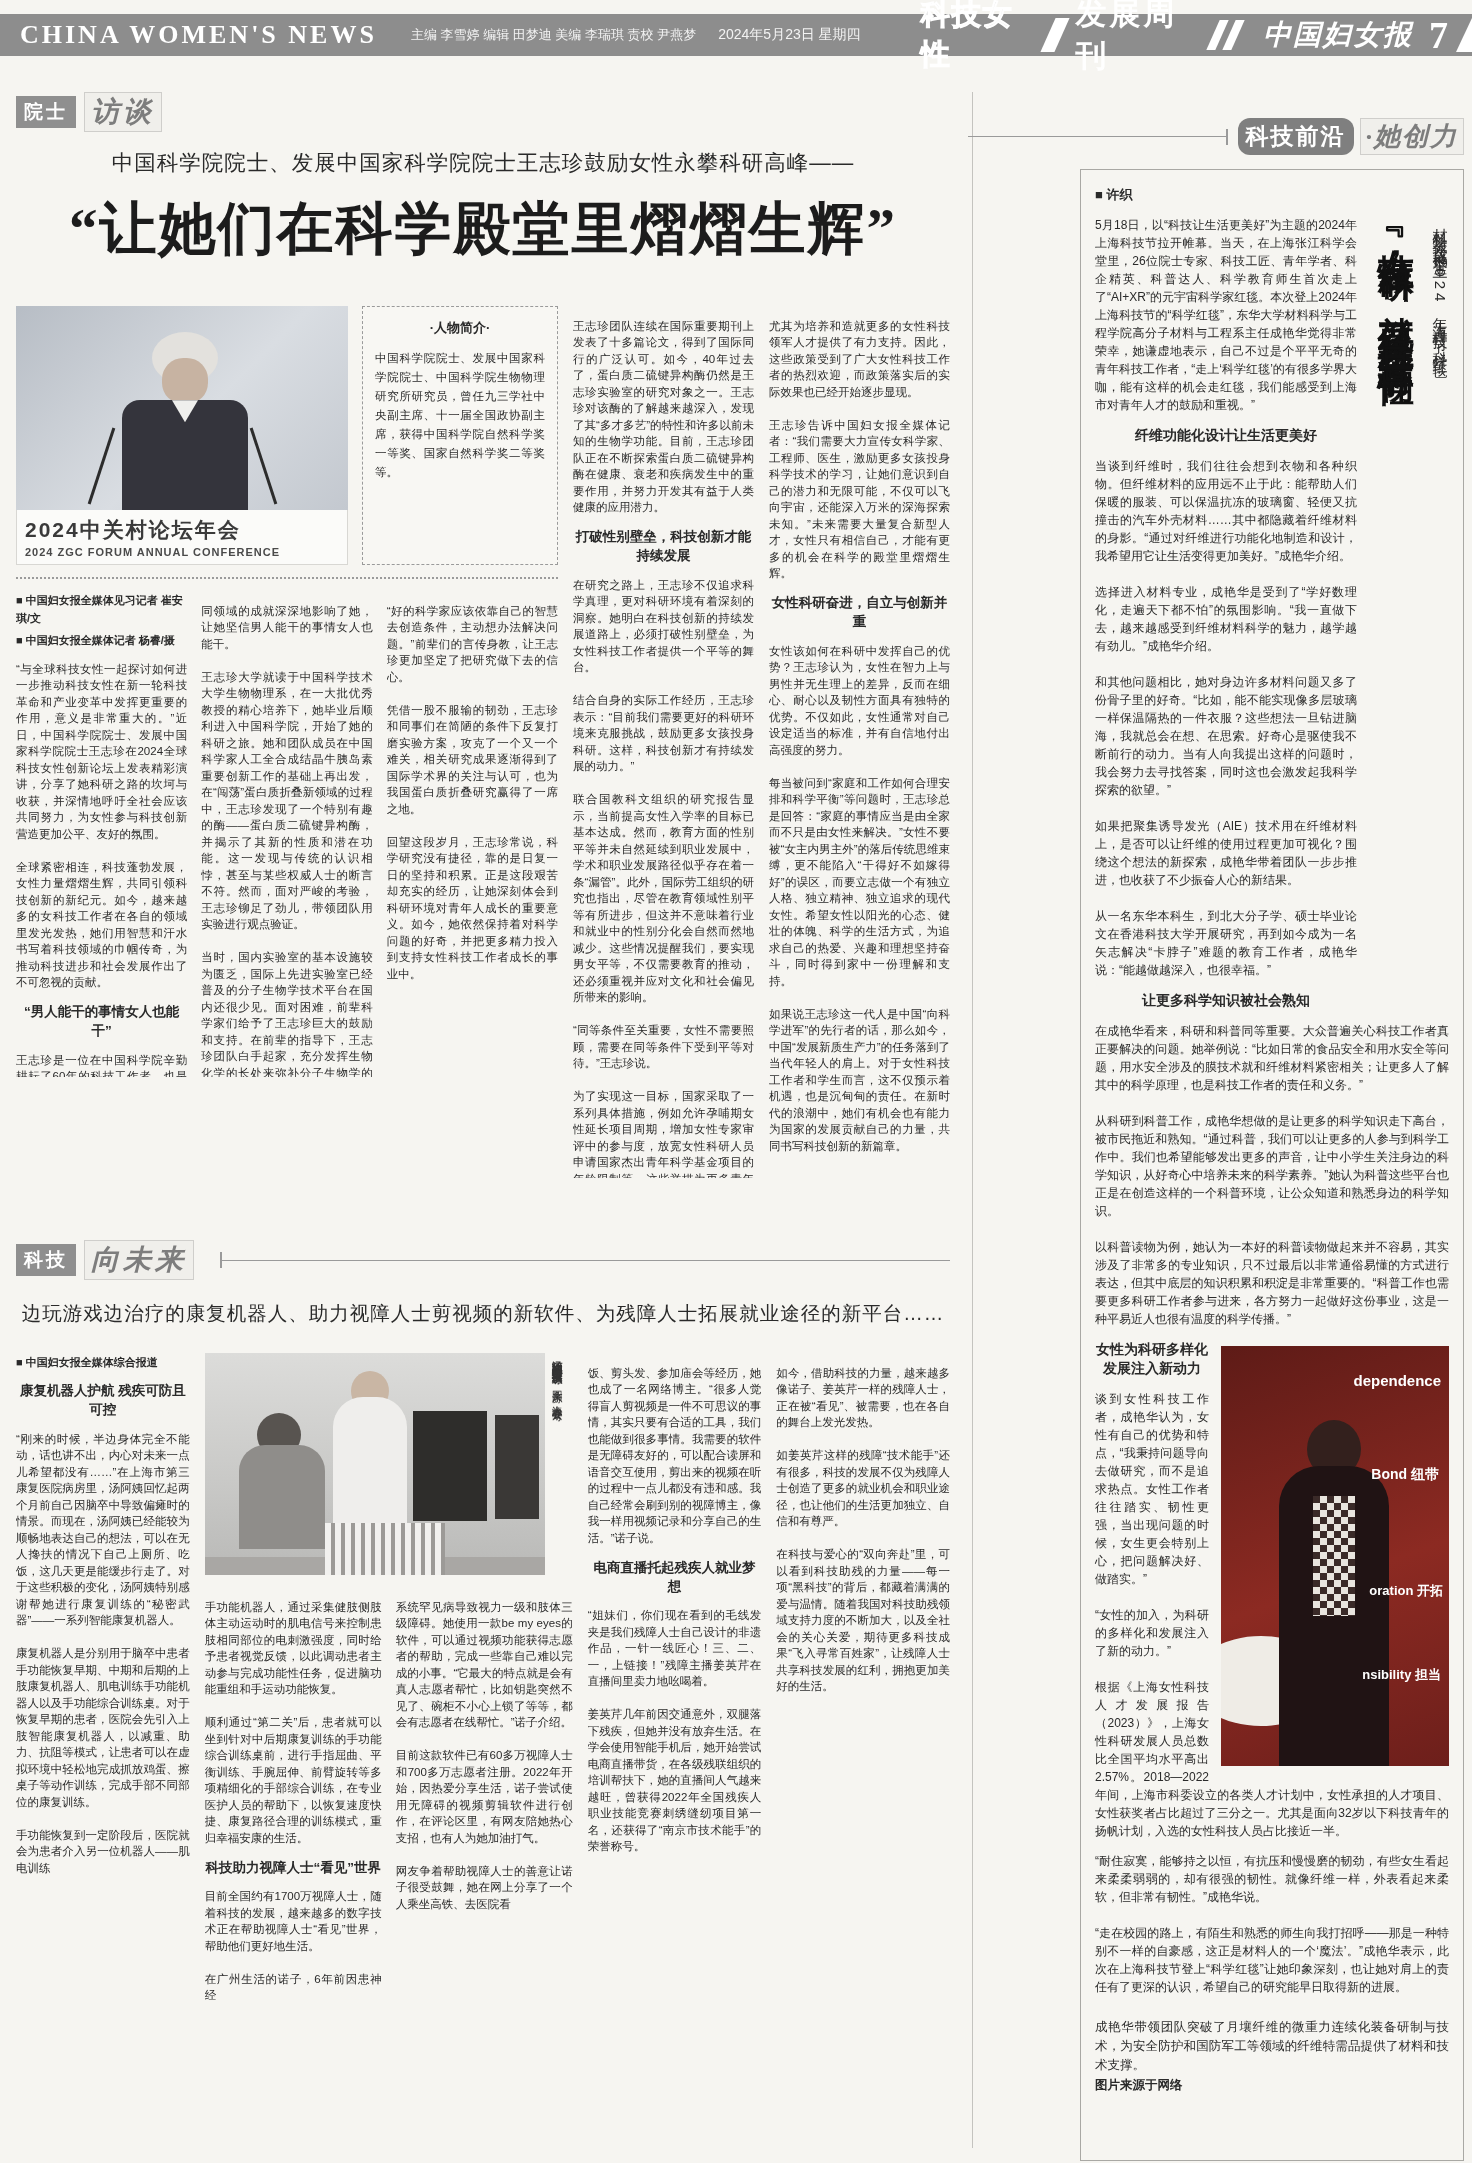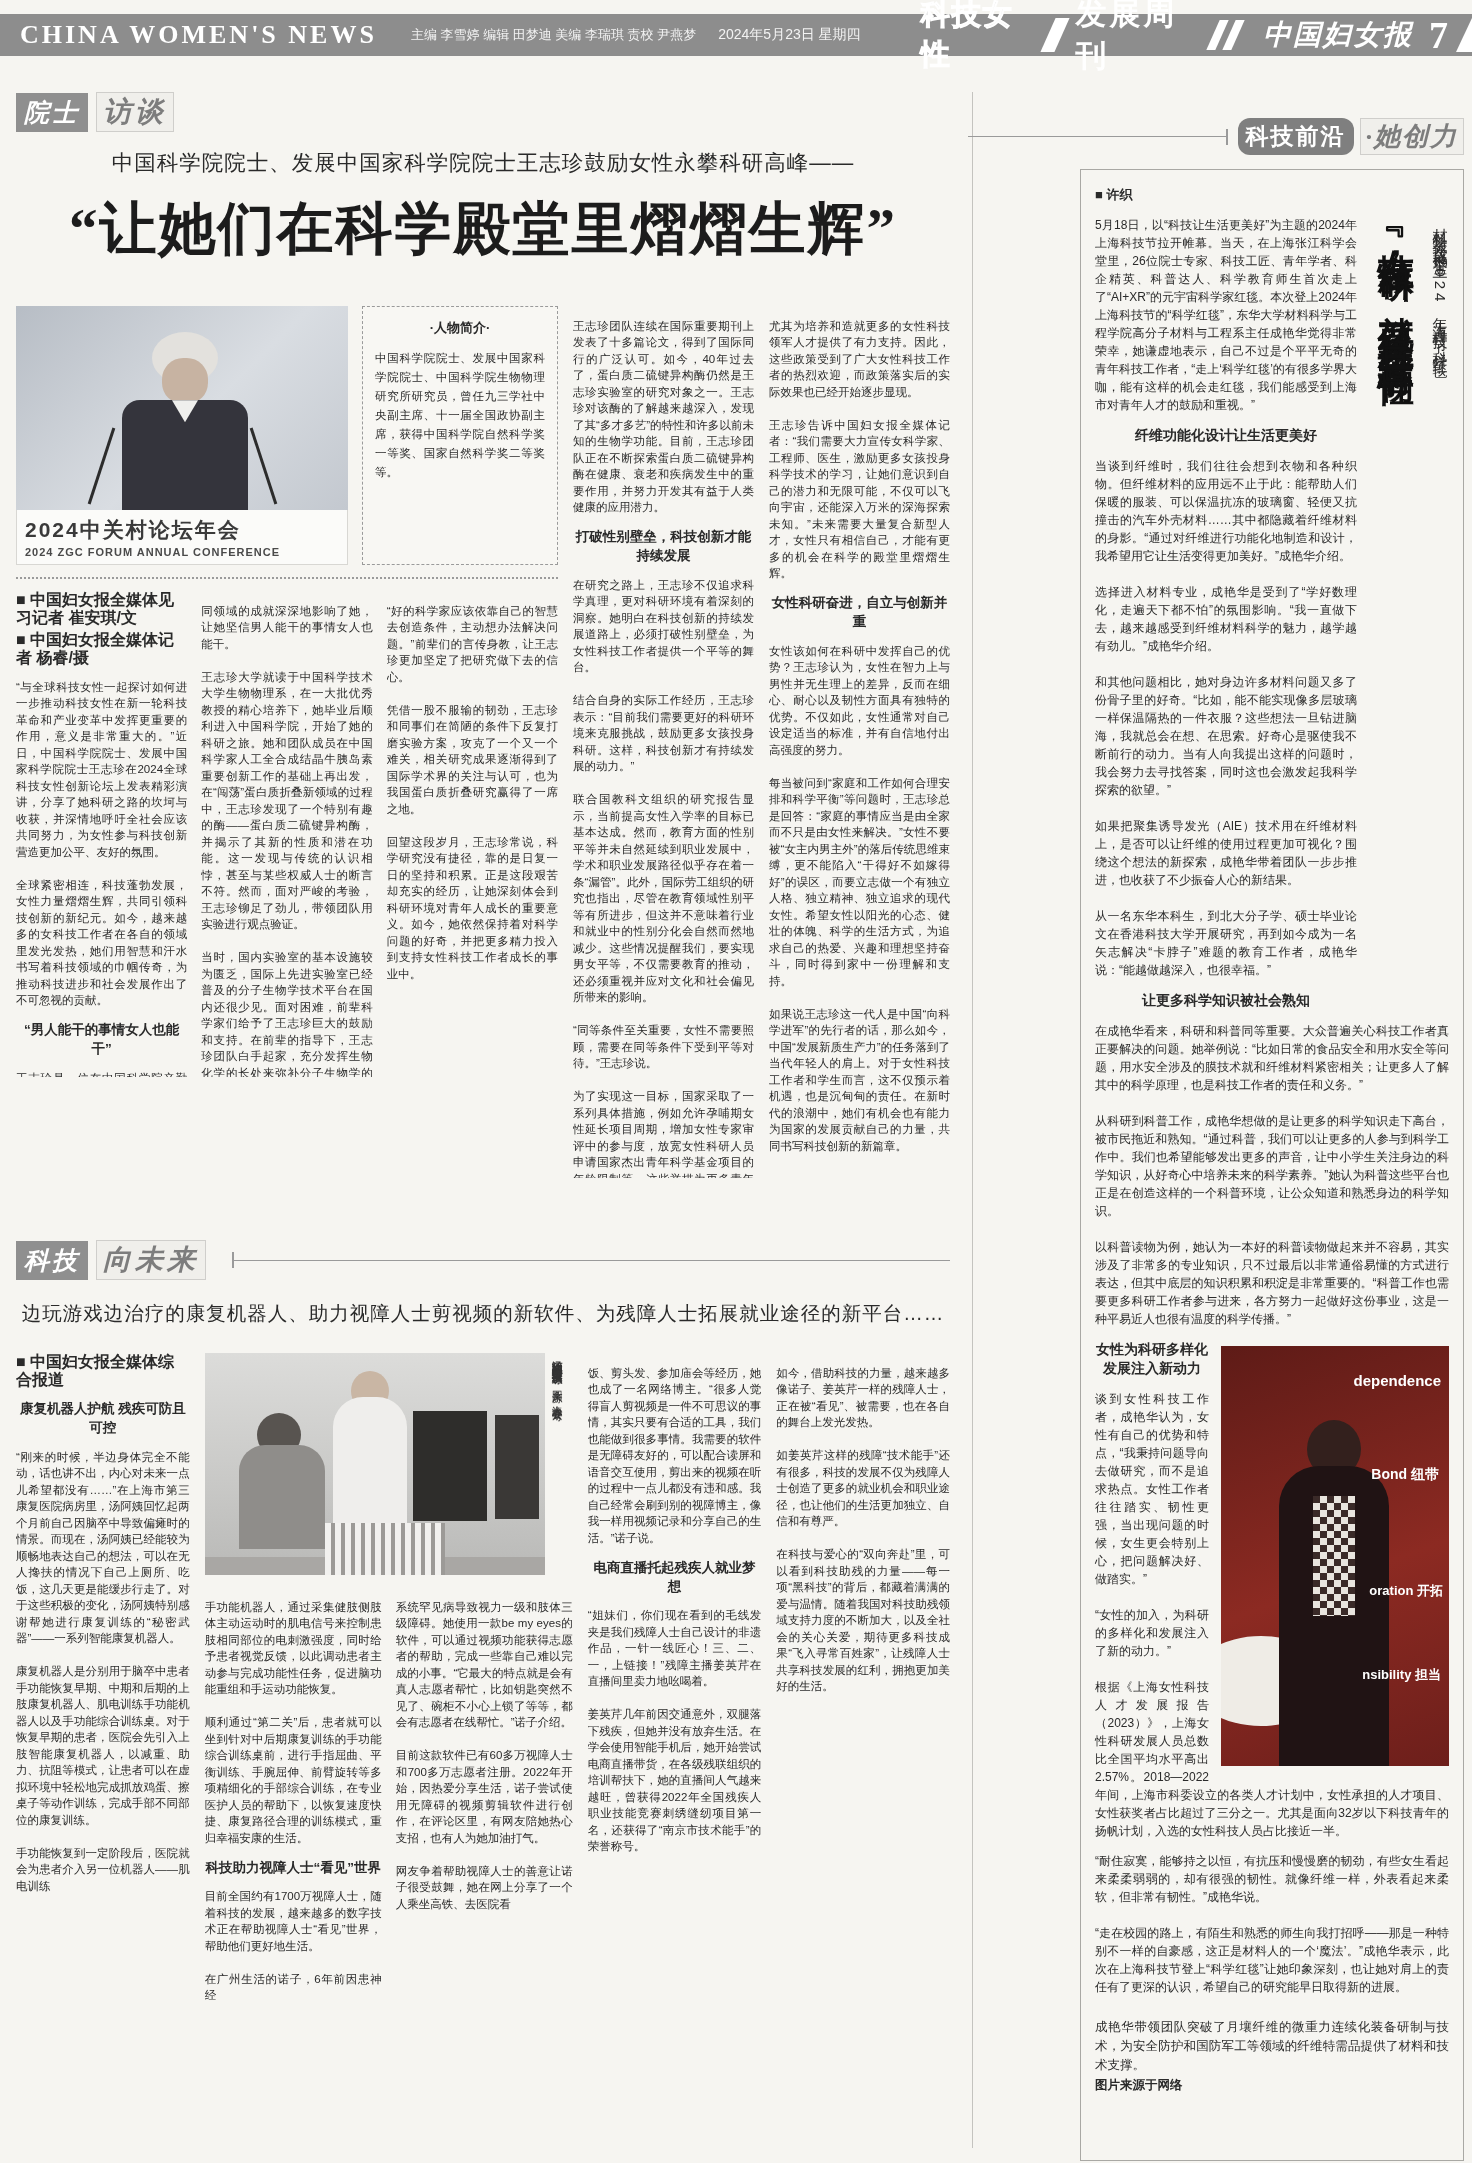--- a/index.html
+++ b/index.html
@@ -22,26 +22,26 @@
   .m-logo{font-family:"Liberation Serif","DejaVu Serif",serif;font-style:italic;font-weight:bold;
           font-size:28px;margin-left:18px;letter-spacing:2px;white-space:nowrap;}
   .m-page{display:flex;align-items:center;margin-left:16px;}
   .m-page .num{font-size:38px;font-weight:bold;font-family:"Liberation Serif",serif;}
   .m-page .wedge{width:0;height:0;border-left:16px solid transparent;border-bottom:34px solid #fff;margin-left:8px;}
 
   
   .para{font-size:11.5px;line-height:16.5px;text-align:justify;white-space:pre-line;
         text-justify:inter-character;}
   .col-sub{font-size:13.5px;font-weight:bold;text-align:center;margin:10px 0;line-height:19px;white-space:pre-line;}
-  .byline{font-size:16px;font-weight:bold;line-height:18px;margin-bottom:4px;}
+  .byline{font-size:11px;font-weight:bold;line-height:18px;margin-bottom:4px;}
   .dotted{border-top:2px dotted #9a9a9a;margin:12px 0;}
 
   
   .kick{display:flex;align-items:center;}
-  .kick .kbox{background:#8f8f8f;color:#fff;font-weight:bold;font-size:25px;padding:3px 8px;letter-spacing:3px;font-style:italic;}
+  .kick .kbox{background:#8f8f8f;color:#fff;font-weight:bold;font-size:19px;padding:3px 8px;letter-spacing:3px;}
   .kick .kscript{font-family:"Liberation Serif","DejaVu Serif",serif;font-style:italic;color:#7d7d7d;
                  font-size:28px;font-weight:bold;margin-left:8px;letter-spacing:4px;border:1px solid #cfcecb;
                  padding:0 6px;background:#f0efeb;}
   .kick .tick{width:2px;height:16px;background:#9a9a9a;margin:0 0 0 26px;}
   .kick .rule{flex:1;height:1px;background:#9a9a9a;}
 
   
   .a1{position:absolute;left:16px;top:92px;width:934px;}
   .a1-subtitle{font-size:21.5px;text-align:center;margin-top:16px;letter-spacing:1px;}
   .a1-headline{font-family:"Liberation Serif","DejaVu Serif",serif;font-weight:bold;font-size:57px;

